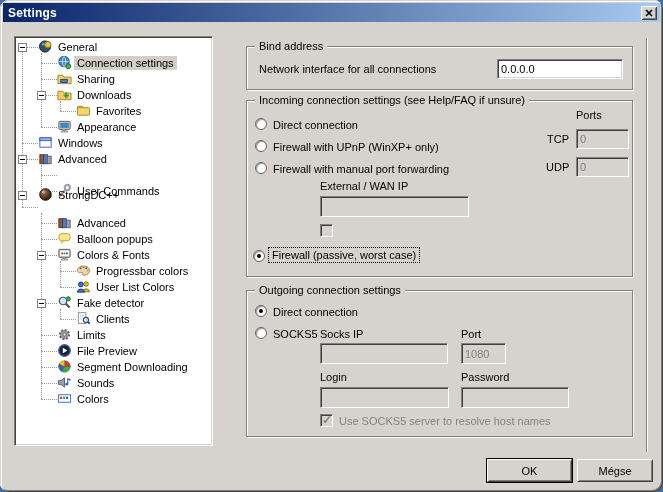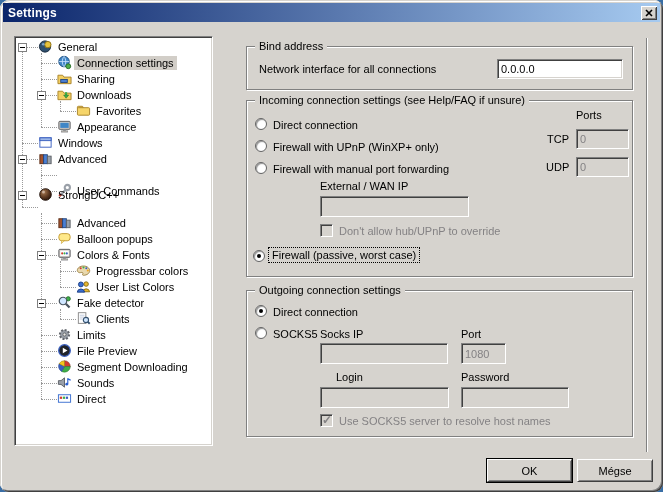--- a/index.html
+++ b/index.html
@@ -383,21 +383,21 @@
         <svg class="ticon" style="left: 42px;">
           <use href="#ic-sounds"></use>
         </svg>
         <span class="tlabel" style="left: 59px;">Sounds</span>
       </div>
       <div class="hstub" style="left: 26px; top: 362px; width: 16px;"></div>
       <div class="trow" style="top: 354px;">
         <svg class="ticon" style="left: 42px;">
           <use href="#ic-toolbar"></use>
         </svg>
-        <span class="tlabel" style="left: 59px;">Direct</span>
+        <span class="tlabel" style="left: 59px;">Colors</span>
       </div>
     </div>
 
   <div class="groupbox" style="top:46px;height:44px;">
     <span class="legend">Bind address</span>
     <span class="lbl" style="left:12px;top:16px;">Network interface for all connections</span>
     <input class="field" style="left: 250px; top: 12px; width: 126px;" value="0.0.0.0">
   </div>
 
   <div class="groupbox" style="top:100px;height:177px;">
@@ -417,41 +417,40 @@
     <span class="lbl" style="left:299px;top:60px;">UDP</span>
     <input class="field" style="left: 329px; top: 56px; width: 53px;" disabled="" value="0">
 
     <span class="radio" style="left:8px;top:61px;"></span>
     <span class="lbl" style="left:26px;top:62px;">Firewall with manual port forwarding</span>
 
     <span class="lbl" style="left:73px;top:79px;">External / WAN IP</span>
     <input class="field" style="left: 73px; top: 95px; width: 149px; height: 21px;" disabled="" value="">
 
     <span class="checkbox dis" style="left:73px;top:123px;"></span>
-    <span class="lbl dis-text" style="left:92px;top:124px;">Don't allow hub/UPnP to override</span>
 
     <span class="radio on" style="left:6px;top:149px;"></span>
     <span class="lbl focusrect" style="left:21px;top:146px;">Firewall (passive, worst case)</span>
   </div>
 
   <div class="groupbox" style="top:290px;height:147px;">
     <span class="legend">Outgoing connection settings</span>
 
     <span class="radio on" style="left:8px;top:14px;"></span>
     <span class="lbl" style="left:26px;top:15px;">Direct connection</span>
 
     <span class="radio" style="left:8px;top:36px;"></span>
     <span class="lbl" style="left:26px;top:37px;">SOCKS5</span>
 
     <span class="lbl" style="left:73px;top:37px;">Socks IP</span>
     <span class="lbl" style="left:214px;top:37px;">Port</span>
     <input class="field" style="left: 73px; top: 52px; width: 128px; height: 21px;" disabled="" value="">
     <input class="field" style="left: 214px; top: 52px; width: 45px; height: 21px;" disabled="" value="1080">
 
-    <span class="lbl" style="left:73px;top:80px;margin-left:16px;">Login</span>
+    <span class="lbl" style="left:73px;top:80px;">Login</span>
     <span class="lbl" style="left:214px;top:80px;">Password</span>
     <input class="field" style="left: 73px; top: 96px; width: 129px; height: 21px;" disabled="" value="">
     <input class="field" style="left: 214px; top: 96px; width: 108px; height: 21px;" disabled="" value="">
 
     <span class="checkbox dis on" style="left:73px;top:123px;"></span>
     <span class="lbl dis-text" style="left:92px;top:124px;">Use SOCKS5 server to resolve host names</span>
   </div>
 
   <div class="groove"></div>
 

